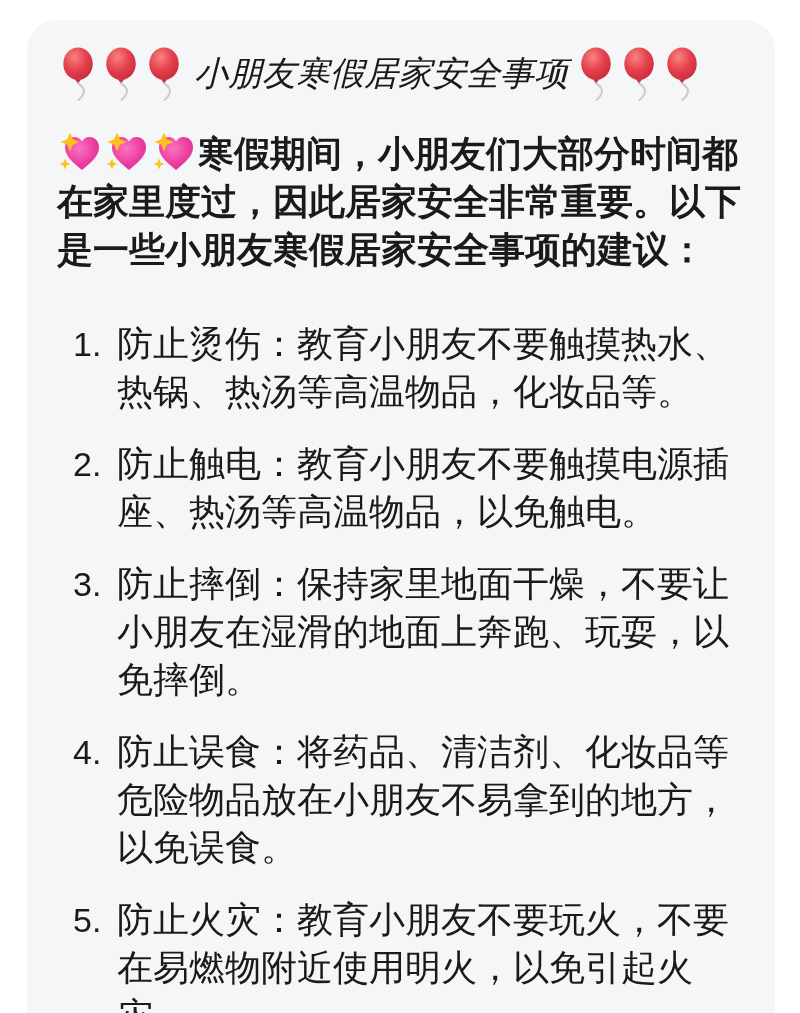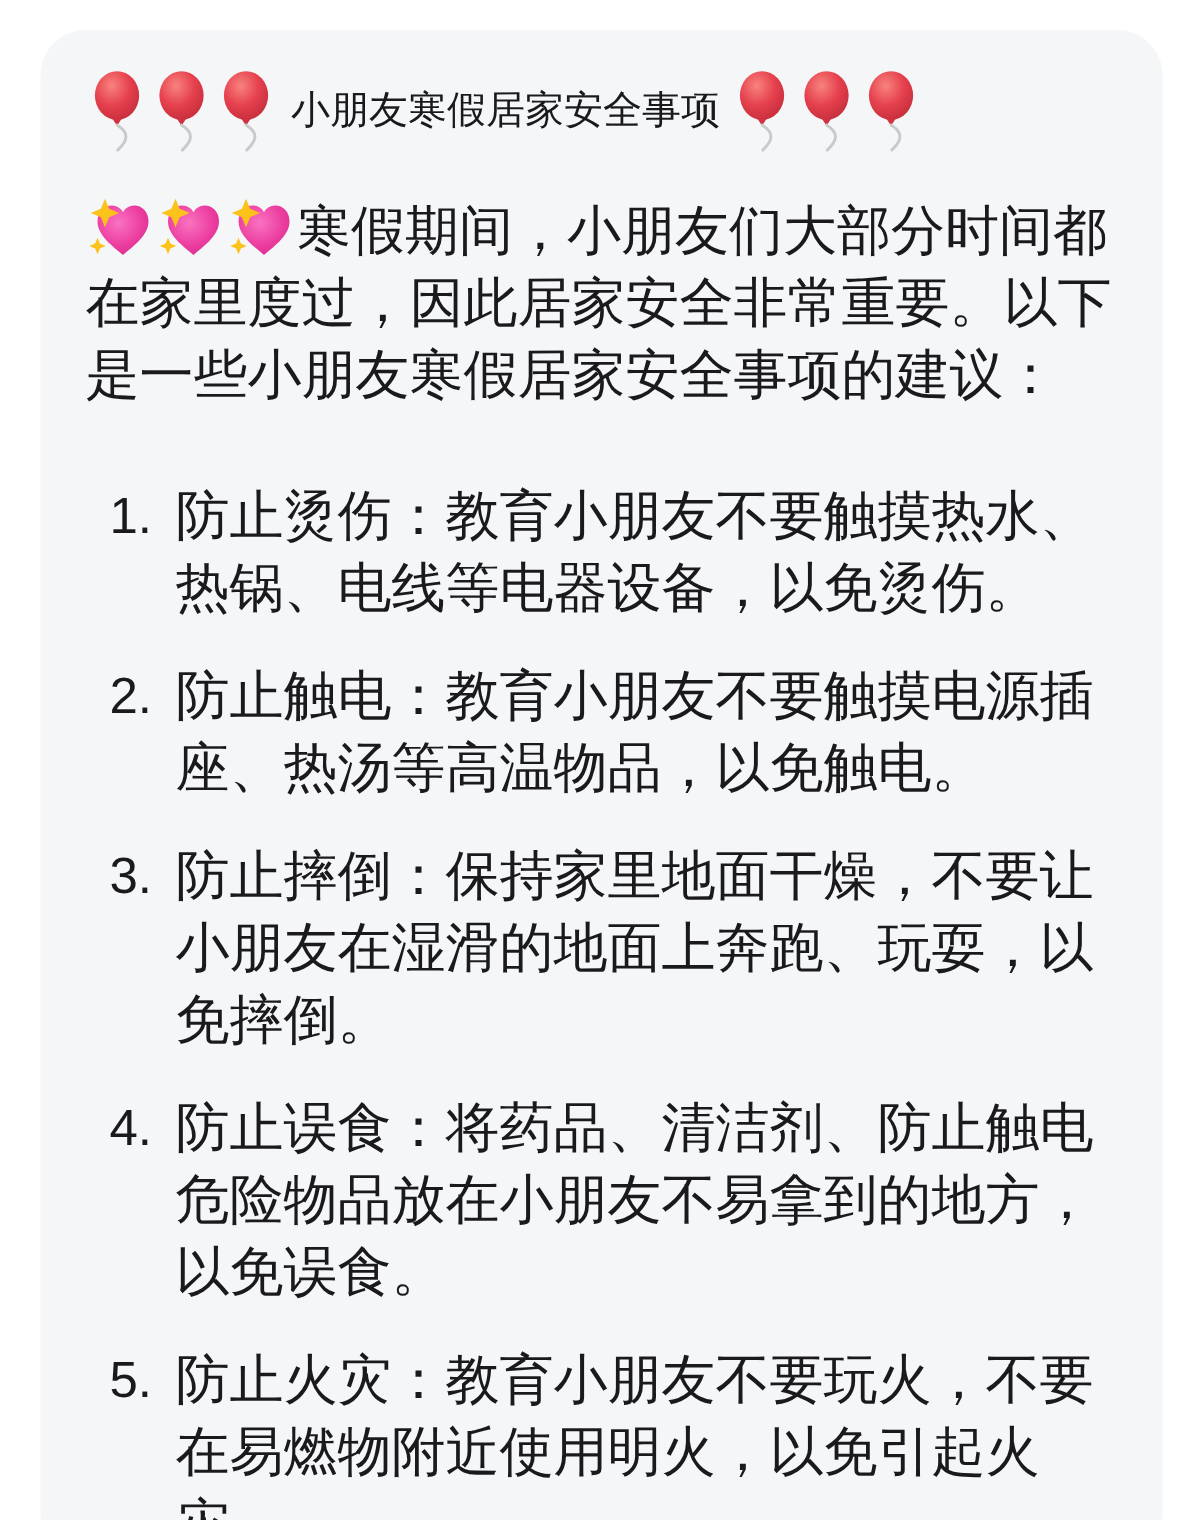--- a/index.html
+++ b/index.html
@@ -20,31 +20,32 @@
     color: #1a1a1c;
   }
   .title-row {
     display: flex;
     align-items: center;
     gap: 3px;
     margin: 0 0 0 2px;
     height: 58px;
   }
   .title-text {
-    font-size: 26px;
+    font-size: 34px;
     font-weight: 500;
     line-height: 48px;
     white-space: nowrap;
     margin: 0 6px;
+    font-style: italic;
   }
   .balloon-svg { width: 40px; height: 57px; flex: 0 0 auto; }
   .intro {
     margin: 28px 0 0 0;
     font-size: 36px;
-    font-weight: 400;
+    font-weight: 700;
     line-height: 48px;
   }
   .intro-text { white-space: pre-line; }
   .heart-svg {
     width: 46px; height: 42px;
     vertical-align: -7px;
     margin-right: 1px;
   }
   .safety-list { margin-top: 46px; }
   .list-item {
@@ -123,39 +124,39 @@
           <use href="#heartShape"></use>
         </svg></span><span class="intro-text">寒假期间，小朋友们大部分时间都
 在家里度过，因此居家安全非常重要。以下
 是一些小朋友寒假居家安全事项的建议：</span></p>
 
   <div class="safety-list">
 
     <div class="list-item">
       <span class="item-number">1.</span>
       <span class="item-text">防止烫伤：教育小朋友不要触摸热水、
-热锅、电线等电器设备，以免烫伤。</span>
+热锅、热汤等高温物品，化妆品等。</span>
     </div>
 
     <div class="list-item">
       <span class="item-number">2.</span>
       <span class="item-text">防止触电：教育小朋友不要触摸电源插
 座、热汤等高温物品，以免触电。</span>
     </div>
 
     <div class="list-item">
       <span class="item-number">3.</span>
       <span class="item-text">防止摔倒：保持家里地面干燥，不要让
 小朋友在湿滑的地面上奔跑、玩耍，以
 免摔倒。</span>
     </div>
 
     <div class="list-item">
       <span class="item-number">4.</span>
-      <span class="item-text">防止误食：将药品、清洁剂、防止触电
+      <span class="item-text">防止误食：将药品、清洁剂、化妆品等
 危险物品放在小朋友不易拿到的地方，
 以免误食。</span>
     </div>
 
     <div class="list-item">
       <span class="item-number">5.</span>
       <span class="item-text">防止火灾：教育小朋友不要玩火，不要
 在易燃物附近使用明火，以免引起火灾。</span>
     </div>
 

